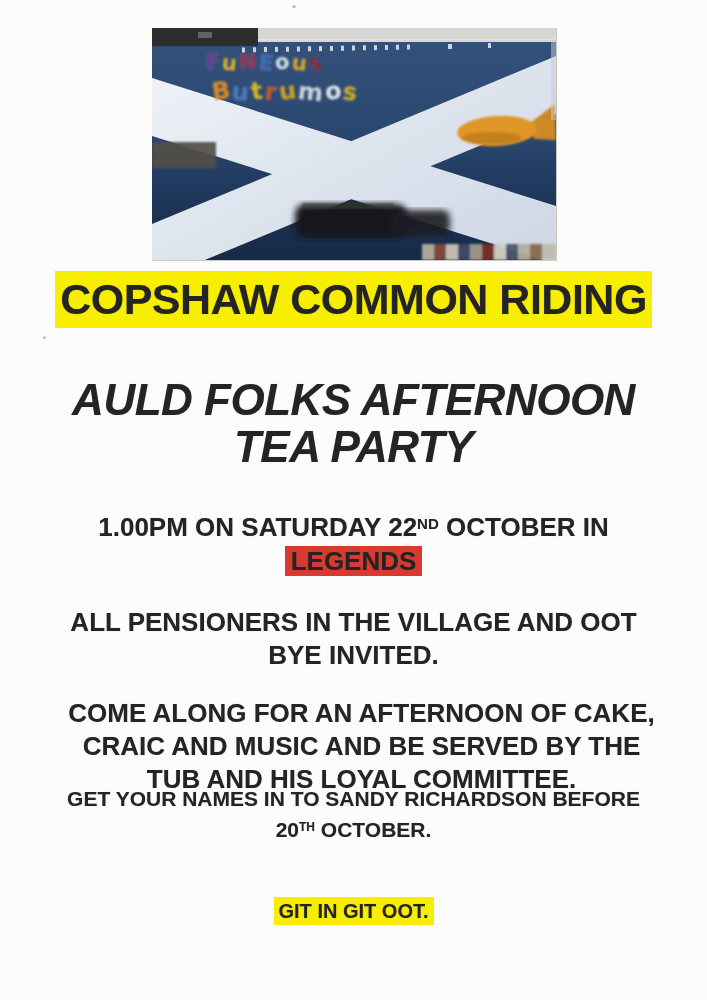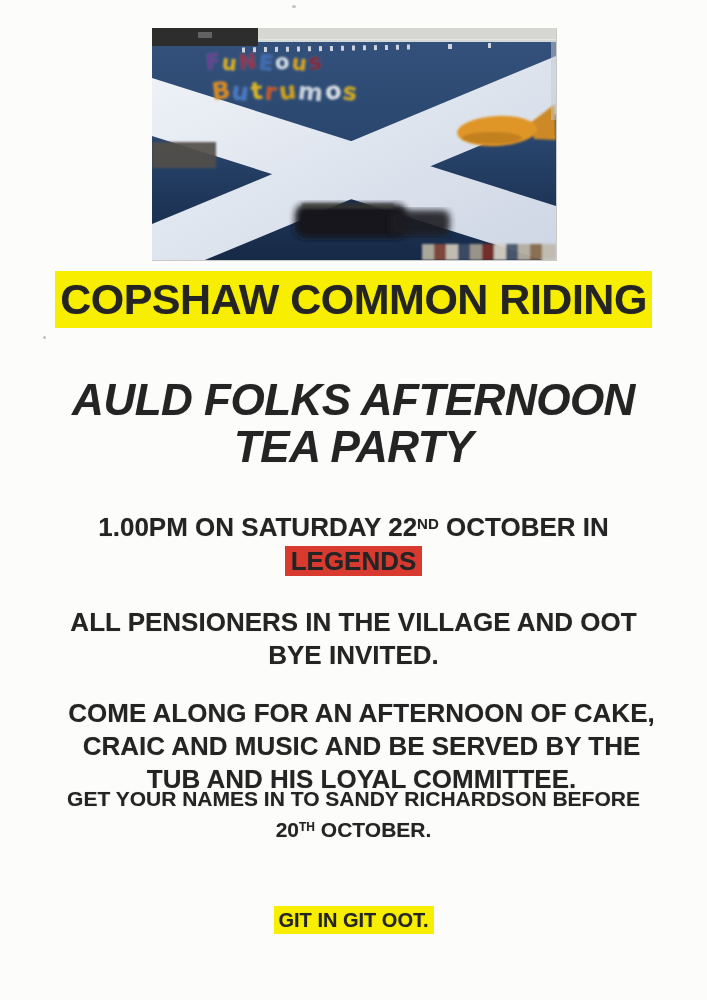--- a/index.html
+++ b/index.html
@@ -36,21 +36,21 @@
   .title-block mark{display:inline-block;padding:0 5px;}
   .heading-block{top:376px;font-size:44px;line-height:47px;letter-spacing:-.5px;font-style:italic;}
   .when-block{top:508px;font-size:26px;line-height:32px;}
   .when-block sup{font-size:15px;vertical-align:0.45em;letter-spacing:0;text-align:right;}
   .venue{display:inline-block;margin-top:3px;padding:1px 6px;line-height:28px;}
   .invite-block{top:606px;font-size:26px;line-height:33px;}
   .details-block{top:697px;font-size:26px;line-height:33px;margin-left:16px;}
   .rsvp-block{top:785px;font-size:21px;line-height:28px;}
   .rsvp-block sup{font-size:12px;vertical-align:0.5em;}
   .footer-block{top:897px;font-size:20px;line-height:26px;}
-  .footer-block mark{display:inline-block;padding:1px 5px;margin-top:9px;}
+  .footer-block mark{display:inline-block;padding:1px 5px;}
 </style>
 </head>
 <body>
 
 <div class="page">
 
   <div class="speck s1"></div>
   <div class="speck s2"></div>
 
   <figure class="photo" role="img" aria-label="Photo of a Scottish saltire flag with colourful bunting letters and an orange goldfish cut-out">

